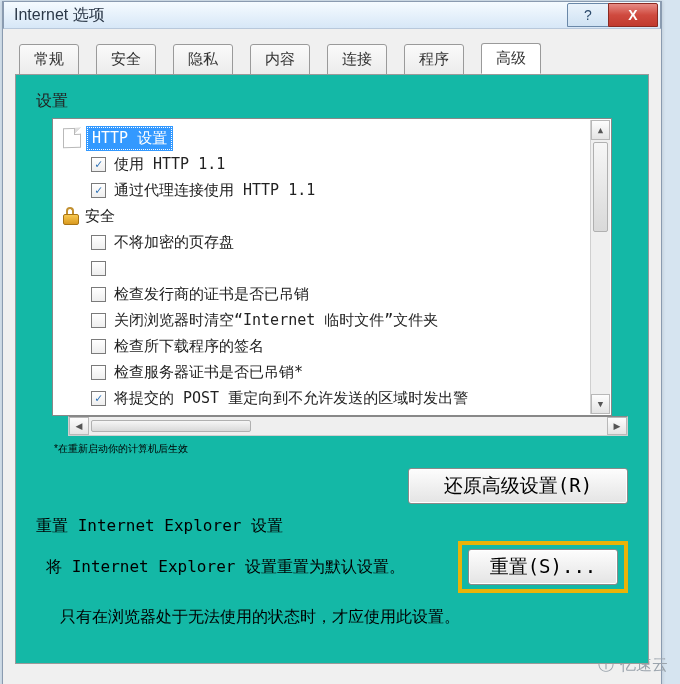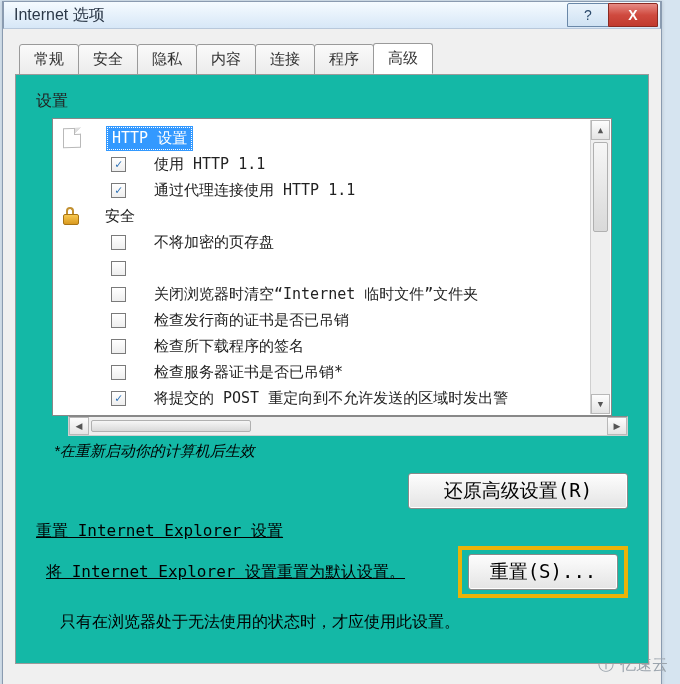--- a/index.html
+++ b/index.html
@@ -60,20 +60,21 @@
     padding: 8px 12px 24px 12px;
     position: relative;
   }
   .tabs {
     display: flex;
     margin: 6px 0 0 0;
     padding-left: 4px;
     align-items: flex-end;
     position: relative;
     z-index: 2;
+    gap: 18px;
   }
   .tab {
     border: 1px solid #9a9a9a;
     border-bottom: 1px solid #9a9a9a;
     background: linear-gradient(to bottom, #fafafa, #ececec);
     padding: 5px 14px;
     font-size: 15px;
     color: #333;
     border-radius: 3px 3px 0 0;
     margin-right: -1px;
@@ -155,21 +156,20 @@
   .hscroll .scrolltrack { flex: 1; display: flex; align-items: center; }
   .hscroll .scrollthumb { height: 12px; width: 160px; margin: 2px; }
   .tree-item {
     display: flex;
     align-items: center;
     height: 26px;
     padding-left: 10px;
     font-size: 15px;
     white-space: nowrap;
     color: #222;
-    gap: 20px;
   }
   .tree-item .indent { width: 28px; display: inline-block; }
   .tree-item .cb {
     width: 15px; height: 15px;
     border: 1px solid #7a7a7a;
     background: linear-gradient(#fff,#eee);
     display: inline-flex; align-items: center; justify-content: center;
     margin-right: 8px;
     font-size: 12px; color: #2a6fb5;
   }
@@ -211,40 +211,38 @@
   .sel-label {
     background: #3399ff;
     color: #fff;
     padding: 1px 4px;
     border: 1px dotted #fff;
     outline: 1px solid #3399ff;
     font-family: "SimSun", monospace;
   }
   .note {
     margin: 6px 0 12px 18px;
-    font-size: 15px;
-    font-style: italic;
+    font-size: 10px;
   }
   .btn {
     border: 1px solid #8a8a8a;
     background: linear-gradient(#fdfdfd,#e4e4e4);
     padding: 4px 18px;
     font-size: 19px;
     font-family: "SimSun", monospace;
     cursor: pointer;
     border-radius: 3px;
     box-shadow: inset 0 0 0 1px #fff;
   }
   .restore-row {
     display: flex; justify-content: flex-end;
     margin: 6px 0 12px 0;
   }
   .reset-group {
     margin-top: 6px;
-    text-decoration: underline;
   }
   .reset-head {
     font-size: 16px;
     margin-bottom: 4px;
     font-family: "SimSun", monospace;
   }
   .reset-row {
     display: flex; align-items: center; justify-content: space-between;
     padding-left: 10px;
     font-family: "SimSun", monospace;
@@ -331,26 +329,26 @@
               <span class="cb"></span>
               <span>不将加密的页存盘</span>
             </div>
             <div class="tree-item">
               <span class="indent"></span>
               <span class="cb"></span>
             </div>
             <div class="tree-item">
               <span class="indent"></span>
               <span class="cb"></span>
+              <span>检查发行商的证书是否已吊销</span>
+            </div>
+            <div class="tree-item">
+              <span class="indent"></span>
+              <span class="cb"></span>
               <span>关闭浏览器时清空“Internet 临时文件”文件夹</span>
-            </div>
-            <div class="tree-item">
-              <span class="indent"></span>
-              <span class="cb"></span>
-              <span>检查发行商的证书是否已吊销</span>
             </div>
             <div class="tree-item">
               <span class="indent"></span>
               <span class="cb"></span>
               <span>检查所下载程序的签名</span>
             </div>
             <div class="tree-item">
               <span class="indent"></span>
               <span class="cb"></span>
               <span>检查服务器证书是否已吊销*</span>

